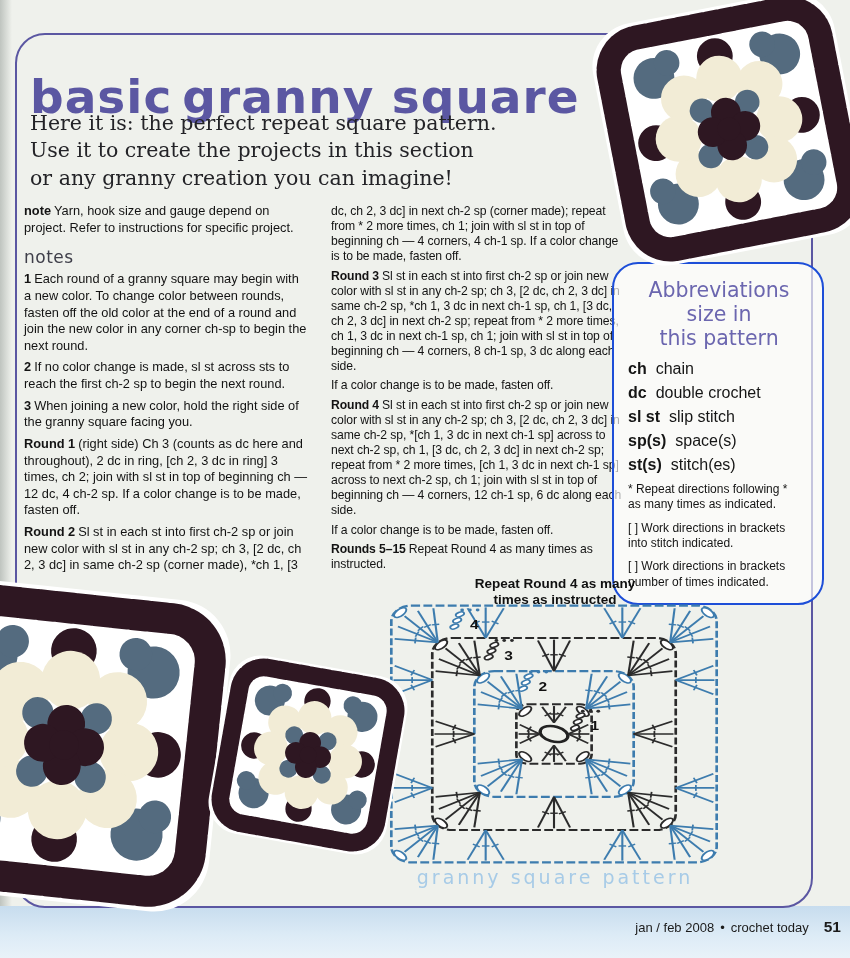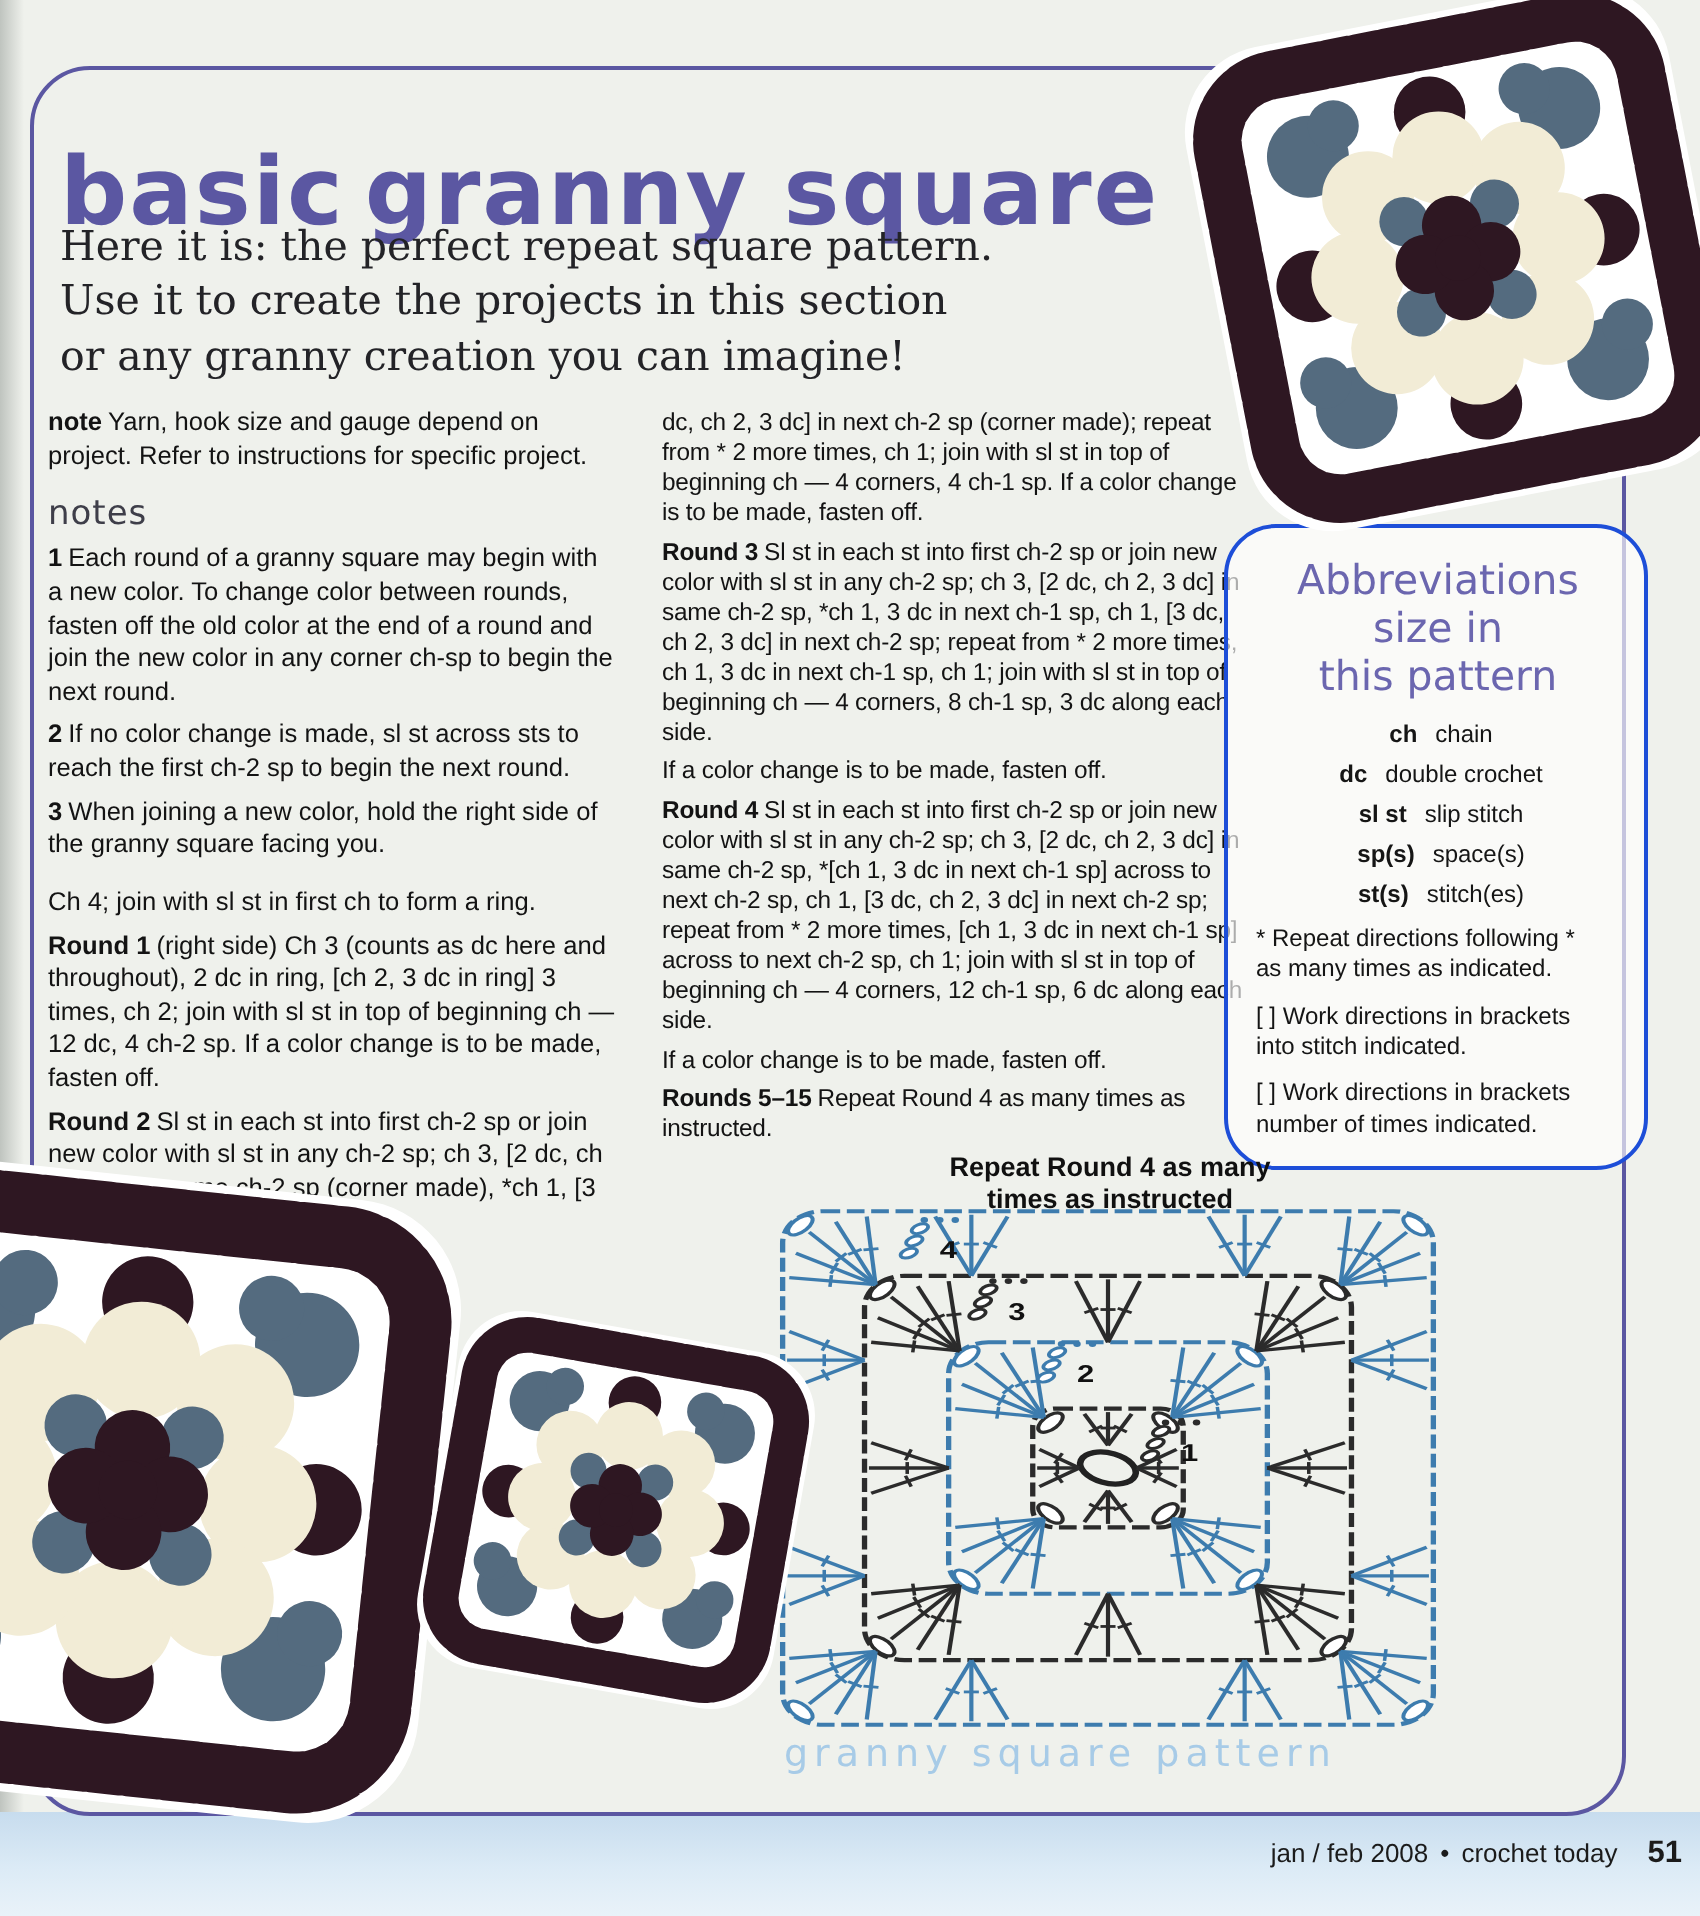--- a/index.html
+++ b/index.html
@@ -31,29 +31,29 @@
   .col-mid p{margin:0 0 4px 0;}
   .notes-heading{font-family:"DejaVu Sans",sans-serif;font-size:17px;color:#3e3e49;
     letter-spacing:0.5px;margin:10px 0 3px 0 !important;}
   .gap-top{margin-top:12px !important;}
 
   .abbrev{position:absolute;left:612px;top:262px;width:188px;z-index:2;
     border:2px solid #1d4ed8;border-radius:26px;padding:12px 9px 13px 11px;
     background:rgba(255,255,255,0.65);}
   .abbrev h2{margin:2px 0 10px 0;text-align:center;font-family:"DejaVu Sans",sans-serif;
     font-weight:400;font-size:20.5px;line-height:1.17;color:#6b66af;}
-  .abbrev .row{display:flex;gap:9px;font-size:12px;margin:0 0 6px 3px;justify-content:center;}
+  .abbrev .row{display:flex;gap:9px;font-size:16px;margin:0 0 6px 3px;}
   .abbrev .row b{font-weight:700;}
   .abbrev .anote{font-size:12px;line-height:1.28;margin:8px 14px 0 3px;}
 
   .diagram-header{position:absolute;left:392px;top:576px;width:326px;z-index:2;
     text-align:center;font-size:13.5px;font-weight:700;line-height:1.18;color:#101010;}
   #granny-chart{position:absolute;left:388px;top:603px;z-index:2;}
   .chart-caption{position:absolute;left:392px;top:866px;width:326px;z-index:2;
-    font-family:"DejaVu Sans",sans-serif;font-size:19px;
+    text-align:center;font-family:"DejaVu Sans",sans-serif;font-size:19px;
     letter-spacing:3px;color:#a7cbe7;white-space:nowrap;}
 
   .photo{position:absolute;z-index:3;}
   .photo svg{display:block;width:100%;height:100%;}
   .photo-tr{left:601px;top:0px;width:256px;height:258px;transform:rotate(-11deg);}
   .photo-bl{left:-106px;top:582px;width:340px;height:326px;transform:rotate(6deg);}
   .photo-sm{left:214px;top:660px;width:188px;height:190px;transform:rotate(10deg);}
 
   .yarn-border{stroke:var(--plum);}
   .f-plum{fill:var(--plum);}
@@ -79,21 +79,20 @@
   <div>Use it to create the projects in this section</div>
   <div>or any granny creation you can imagine!</div>
 </div>
 
 <div class="col col-left">
   <p><b>note</b><span>Yarn, hook size and gauge depend on project. Refer to instructions for specific project.</span></p>
   <p class="notes-heading">notes</p>
   <p><b>1</b><span>Each round of a granny square may begin with a new color. To change color between rounds, fasten off the old color at the end of a round and join the new color in any corner ch-sp to begin the next round.</span></p>
   <p><b>2</b><span>If no color change is made, sl st across sts to reach the first ch-2 sp to begin the next round.</span></p>
   <p><b>3</b><span>When joining a new color, hold the right side of the granny square facing you.</span></p>
-  <p class="gap-top">Ch 4; join with sl st in first ch to form a ring.</p>
   <p><b>Round 1</b><span>(right side) Ch 3 (counts as dc here and throughout), 2 dc in ring, [ch 2, 3 dc in ring] 3 times, ch 2; join with sl st in top of beginning ch — 12 dc, 4 ch-2 sp. If a color change is to be made, fasten off.</span></p>
   <p><b>Round 2</b><span>Sl st in each st into first ch-2 sp or join new color with sl st in any ch-2 sp; ch 3, [2 dc, ch 2, 3 dc] in same ch-2 sp (corner made), *ch 1, [3</span></p>
 </div>
 
 <div class="col col-mid">
   <p>dc, ch 2, 3 dc] in next ch-2 sp (corner made); repeat from * 2 more times, ch 1; join with sl st in top of beginning ch — 4 corners, 4 ch-1 sp. If a color change is to be made, fasten off.</p>
   <p><b>Round 3</b><span>Sl st in each st into first ch-2 sp or join new color with sl st in any ch-2 sp; ch 3, [2 dc, ch 2, 3 dc] in same ch-2 sp, *ch 1, 3 dc in next ch-1 sp, ch 1, [3 dc, ch 2, 3 dc] in next ch-2 sp; repeat from * 2 more times, ch 1, 3 dc in next ch-1 sp, ch 1; join with sl st in top of beginning ch — 4 corners, 8 ch-1 sp, 3 dc along each side.</span></p>
   <p>If a color change is to be made, fasten off.</p>
   <p><b>Round 4</b><span>Sl st in each st into first ch-2 sp or join new color with sl st in any ch-2 sp; ch 3, [2 dc, ch 2, 3 dc] in same ch-2 sp, *[ch 1, 3 dc in next ch-1 sp] across to next ch-2 sp, ch 1, [3 dc, ch 2, 3 dc] in next ch-2 sp; repeat from * 2 more times, [ch 1, 3 dc in next ch-1 sp] across to next ch-2 sp, ch 1; join with sl st in top of beginning ch — 4 corners, 12 ch-1 sp, 6 dc along each side.</span></p>
   <p>If a color change is to be made, fasten off.</p>

